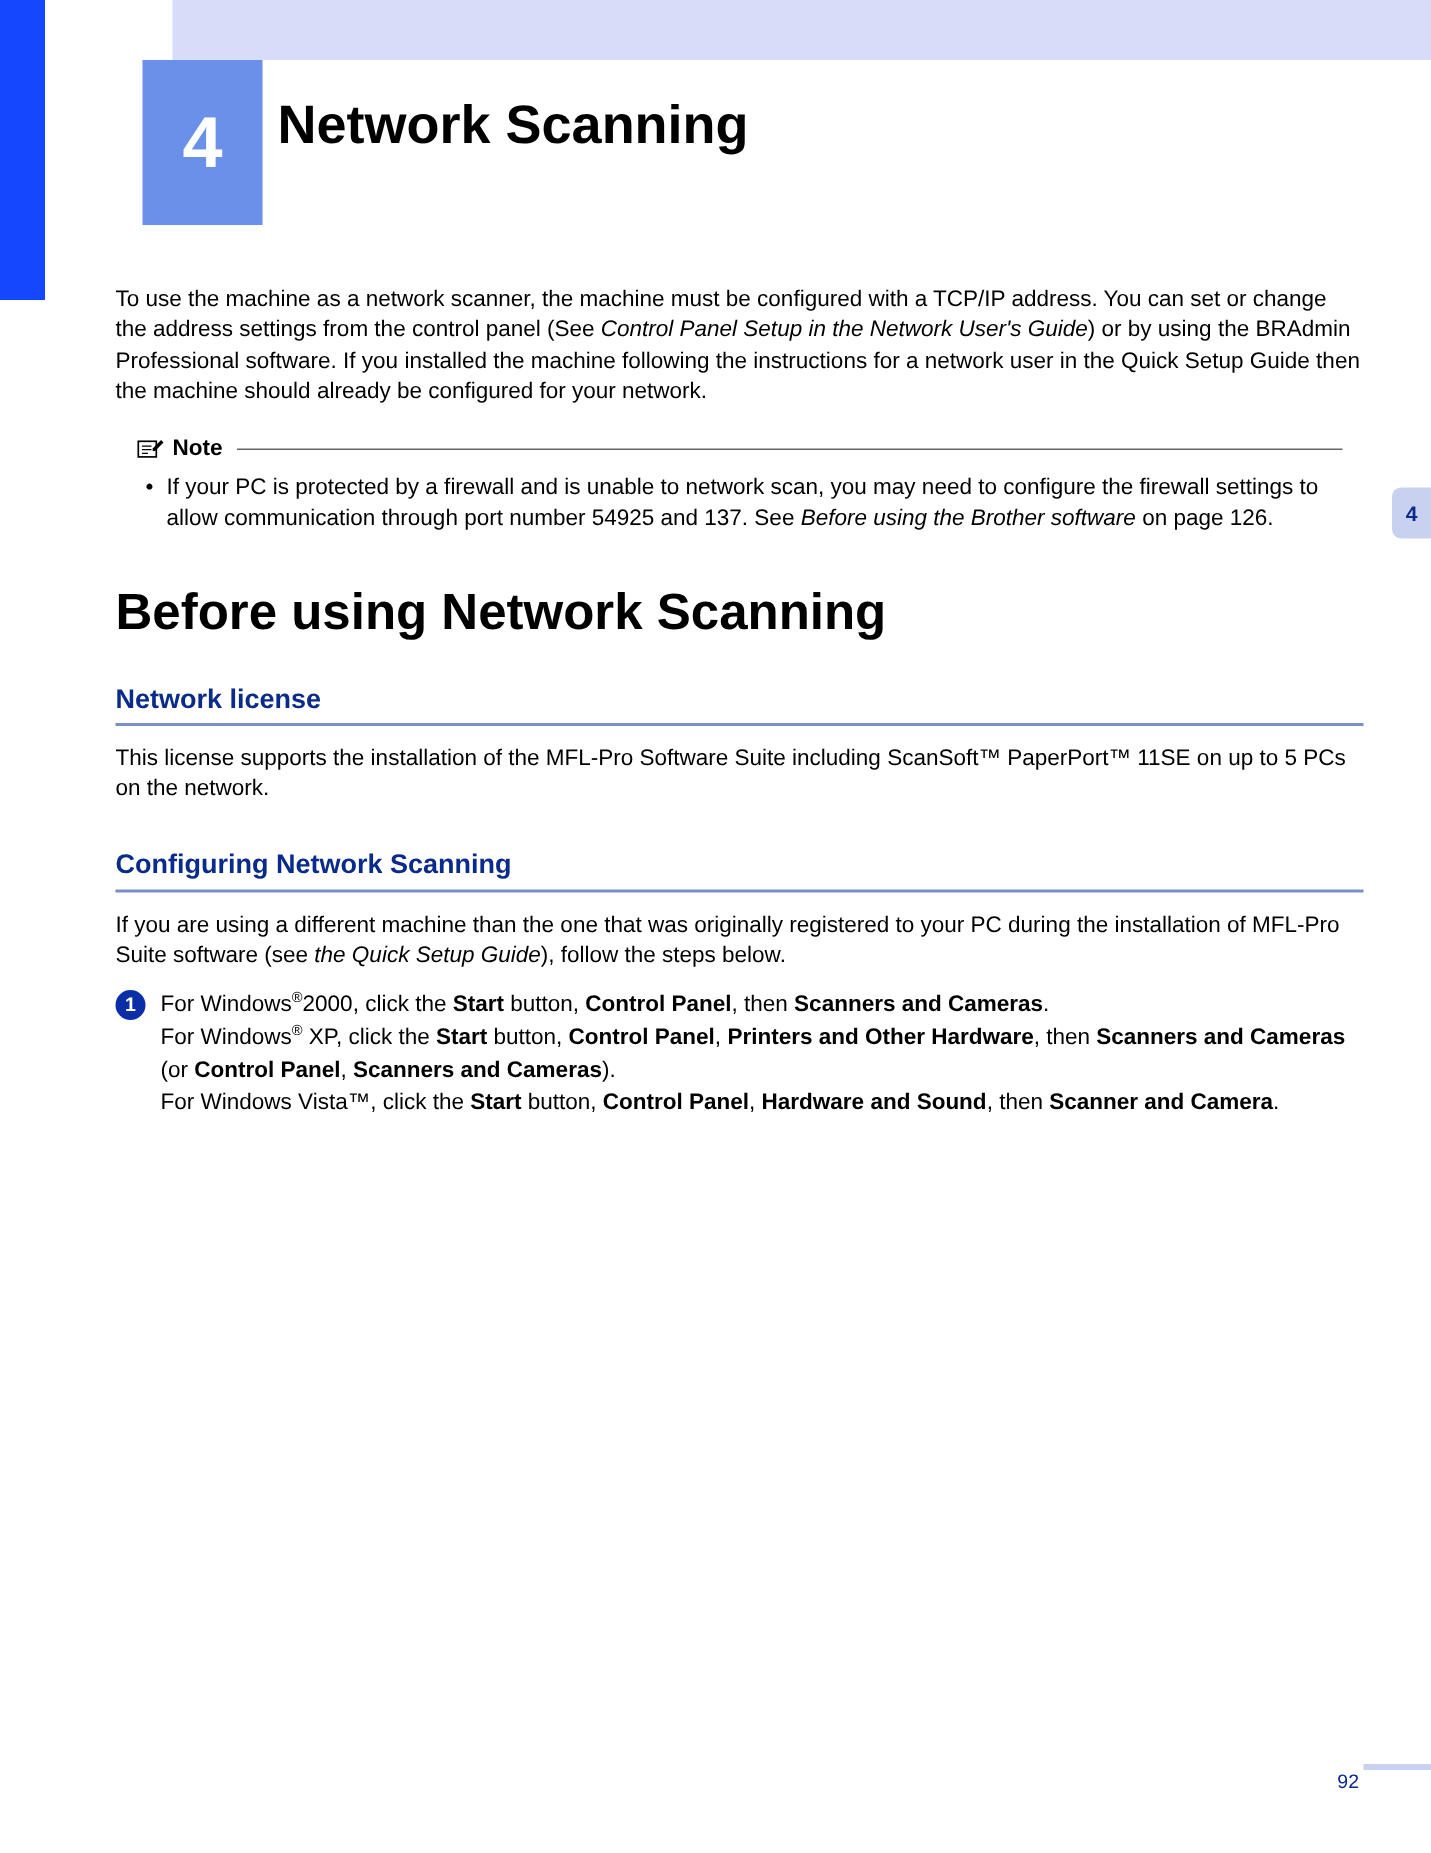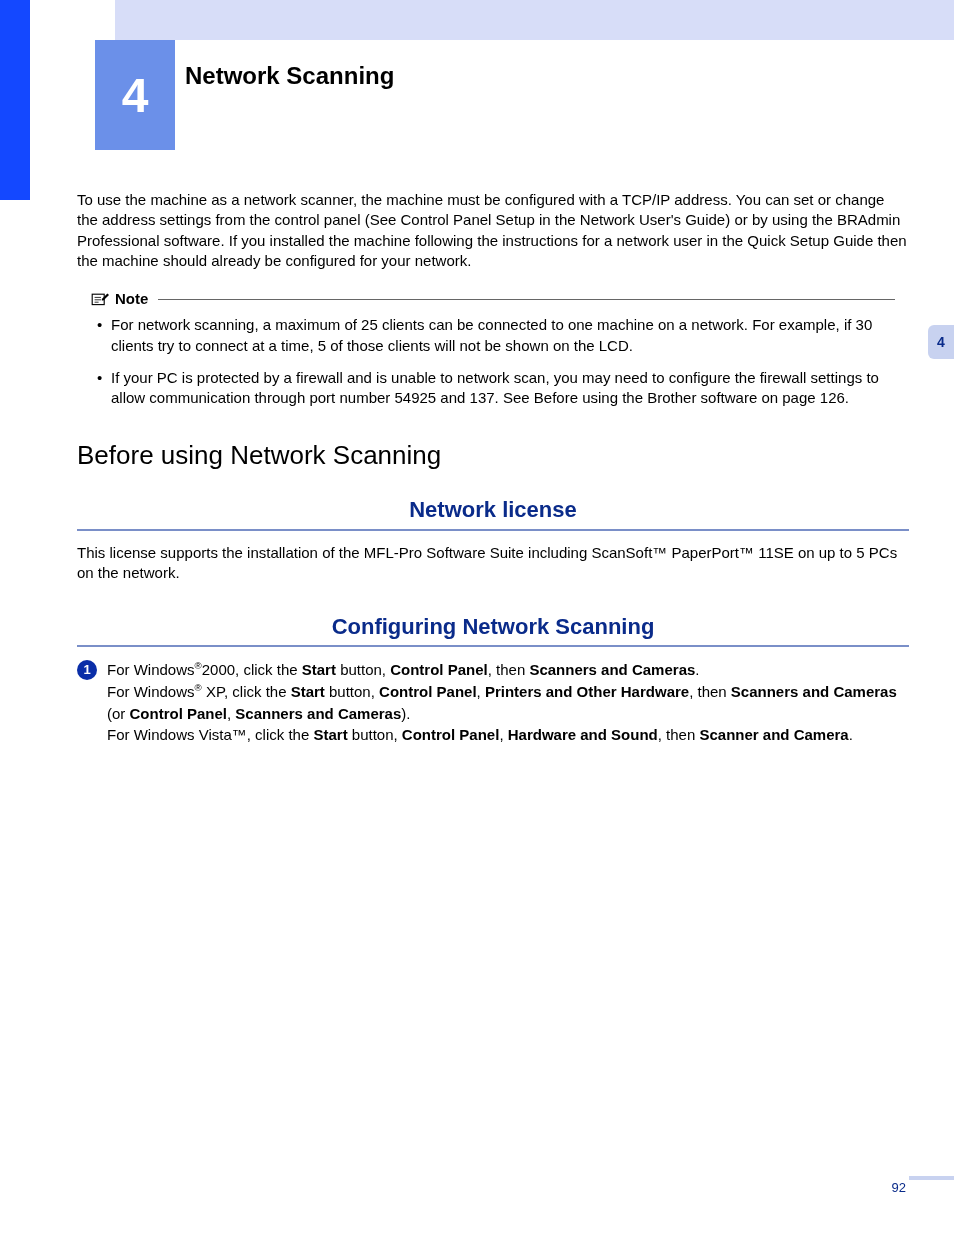--- a/index.html
+++ b/index.html
@@ -32,21 +32,21 @@
     color: #fff;
     font-size: 48px;
     font-weight: bold;
     display: flex;
     align-items: center;
     justify-content: center;
   }
   .chapter-title {
     position: absolute;
     top: 62px; left: 185px;
-    font-size: 24px;
+    font-size: 36px;
     font-weight: bold;
   }
   .content {
     position: absolute;
     top: 190px;
     left: 77px;
     right: 45px;
     font-size: 15px;
     line-height: 1.35;
   }
@@ -81,34 +81,33 @@
     position: relative;
     padding-left: 14px;
     margin-bottom: 12px;
   }
   .note-list li::before {
     content: "•";
     position: absolute;
     left: 0;
     top: 0;
   }
-  .italic { }
+  .italic { font-style: italic; }
   .h2 {
-    font-size: 26px;
-    font-weight: normal;
+    font-size: 34px;
+    font-weight: bold;
     margin: 30px 0 22px 0;
   }
   .h3 {
-    font-size: 22px;
+    font-size: 18px;
     font-weight: bold;
     color: #0a2b8a;
     border-bottom: 2px solid #7a8fc8;
     padding-bottom: 4px;
     margin: 12px 0 12px 0;
-    text-align: center;
   }
   .body-p { margin-bottom: 12px; }
   .step-row {
     display: flex;
     margin-top: 10px;
   }
   .step-bullet {
     width: 20px; height: 20px;
     background: #0a2ea8;
     color: #fff;
@@ -178,31 +177,31 @@
           <line x1="4" y1="8" x2="12" y2="8" stroke="#000" stroke-width="1"></line>
           <line x1="4" y1="11" x2="12" y2="11" stroke="#000" stroke-width="1"></line>
           <line x1="4" y1="14" x2="9" y2="14" stroke="#000" stroke-width="1"></line>
           <path d="M13 10 L20 3 L22 5 L15 12 L13 12 Z" fill="#000"></path>
         </svg>
       </span>
       <span class="note-label">Note</span>
       <span class="note-rule"></span>
     </div>
     <ul class="note-list">
-      <li>For network scanning, a maximum of 25 clients can be connected to one machine on a network. For example, if 30 clients try to connect at a time, 5 of those clients will not be shown on the LCD.</li>
       <li>If your PC is protected by a firewall and is unable to network scan, you may need to configure the firewall settings to allow communication through port number 54925 and 137. See <span class="italic">Before using the Brother software</span> on page 126.</li>
     </ul>
   </div>
 
   <h2 class="h2">Before using Network Scanning</h2>
 
   <h3 class="h3">Network license</h3>
   <p class="body-p">This license supports the installation of the MFL-Pro Software Suite including ScanSoft™ PaperPort™ 11SE on up to 5 PCs on the network.</p>
 
   <h3 class="h3" style="margin-top:28px;">Configuring Network Scanning</h3>
+  <p class="body-p">If you are using a different machine than the one that was originally registered to your PC during the installation of MFL-Pro Suite software (see <span class="italic">the Quick Setup Guide</span>), follow the steps below.</p>
 
   <div class="step-row">
     <div class="step-bullet">1</div>
     <div class="step-body">For Windows<span class="super">®</span>2000, click the <span class="bold">Start</span> button, <span class="bold">Control Panel</span>, then <span class="bold">Scanners and Cameras</span>.<br>For Windows<span class="super">®</span> XP, click the <span class="bold">Start</span> button, <span class="bold">Control Panel</span>, <span class="bold">Printers and Other Hardware</span>, then <span class="bold">Scanners and Cameras</span> (or <span class="bold">Control Panel</span>, <span class="bold">Scanners and Cameras</span>).<br>For Windows Vista™, click the <span class="bold">Start</span> button, <span class="bold">Control Panel</span>, <span class="bold">Hardware and Sound</span>, then <span class="bold">Scanner and Camera</span>.</div>
   </div>
 
 </div>
 
 <div class="side-tab">4</div>
 <div class="page-num-bar"></div>

